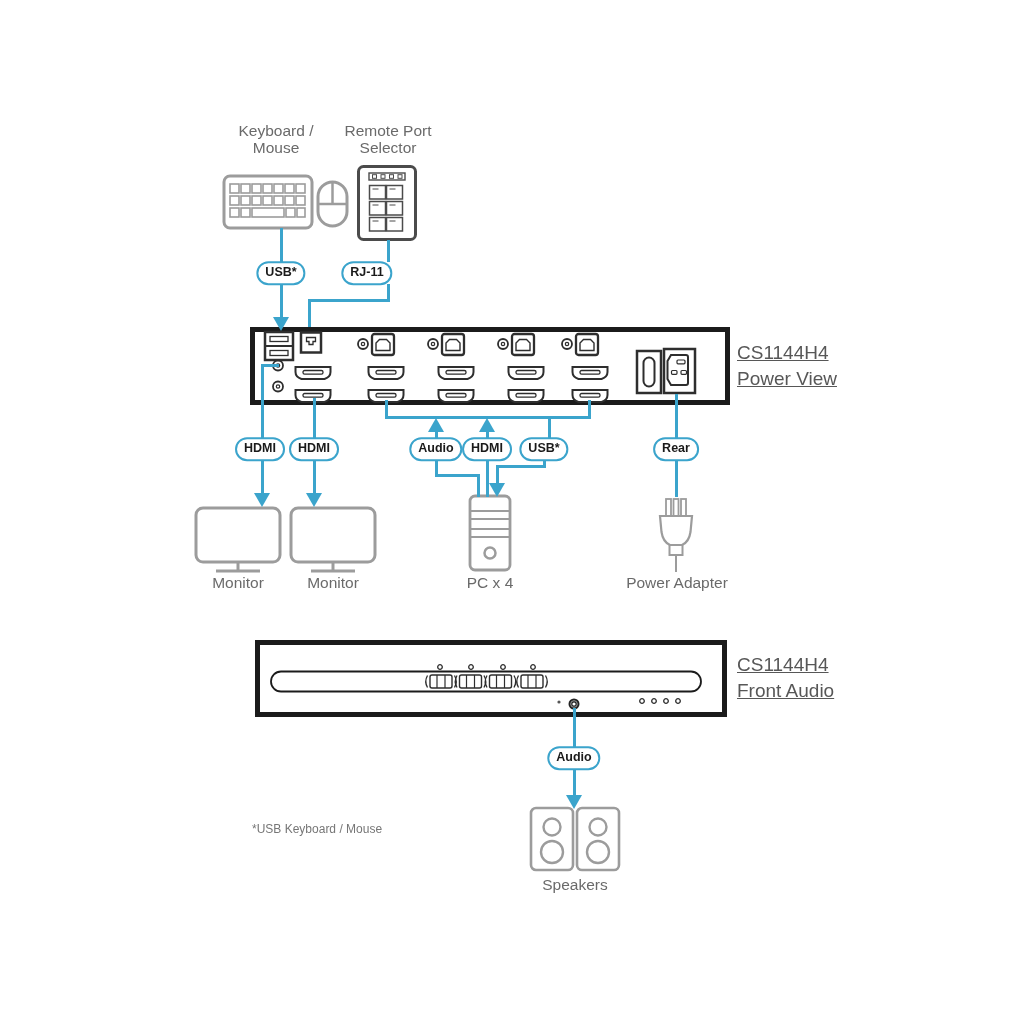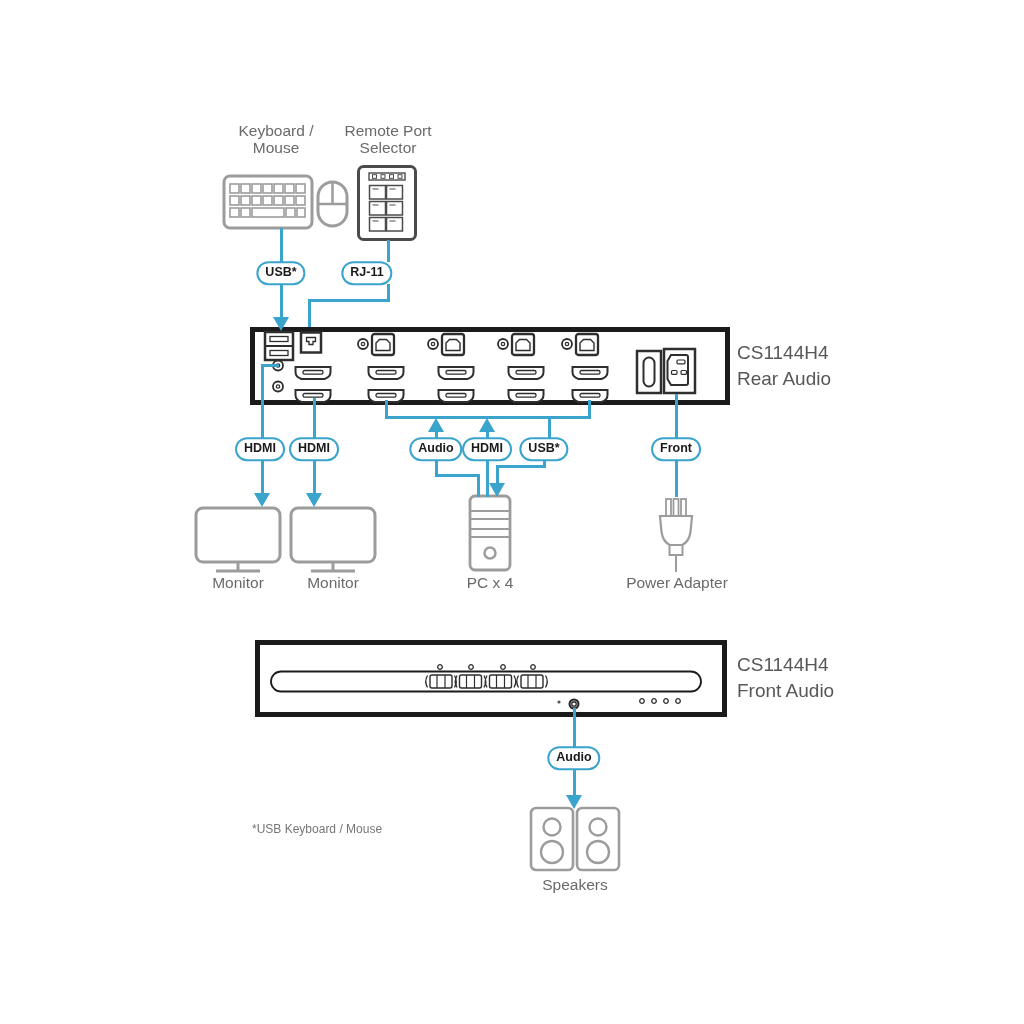--- a/index.html
+++ b/index.html
@@ -18,21 +18,21 @@
   
   .pill{position:absolute;transform:translate(-50%,-50%);background:#fff;
         border:2.5px solid var(--accent);border-radius:13px;padding:2px 7px;
         font-size:12.5px;font-weight:700;color:#1a1a1a;white-space:nowrap;z-index:3;line-height:1.25;}
 
   
   .cap{position:absolute;transform:translateX(-50%);text-align:center;
        font-size:15.5px;color:#6a6a6a;line-height:17px;white-space:nowrap;z-index:1;}
 
   
-  .vtitle{position:absolute;font-size:19px;color:#575757;line-height:26px;white-space:nowrap;z-index:1;}
+  .vtitle{position:absolute;font-size:19px;color:#575757;line-height:26px;white-space:nowrap;z-index:1;text-decoration:underline;}
 
   .footnote{position:absolute;font-size:12px;color:#767676;z-index:1;}
 
   svg{position:absolute;z-index:1;overflow:visible;}
 </style>
 </head>
 <body>
 
 <div id="canvas">
 
@@ -172,21 +172,21 @@
       <rect x="414" y="22" width="31" height="44" stroke-width="2.5"></rect>
       <path d="M 421,28 h 15 a2,2 0 0 1 2,2 v 26 a2,2 0 0 1 -2,2 h -15 l -3.5,-6 v -18 z" stroke-width="2"></path>
       <rect x="427" y="33" width="8" height="3.8" rx="1" stroke-width="1.2"></rect>
       <rect x="421.5" y="43.5" width="5.5" height="3.8" rx="1" stroke-width="1.2"></rect>
       <rect x="431" y="43.5" width="5.5" height="3.8" rx="1" stroke-width="1.2"></rect>
     </g>
   </svg>
 
   <div class="vtitle" style="left:737px;top:340px">
     <div>CS1144H4</div>
-    <div>Rear Audio</div>
+    <div>Power View</div>
   </div>
 
   <svg style="left:255px;top:640px" width="472" height="78" viewBox="0 0 472 78">
     <defs>
       <g id="pbtn" fill="none" stroke="#2E2E2E">
         <path d="M -13.5,-6 q -3.5,6 0,12" stroke-width="1.3"></path>
         <path d="M 13.5,-6 q 3.5,6 0,12" stroke-width="1.3"></path>
         <rect x="-11" y="-6.5" width="22" height="13" rx="2" stroke-width="1.4"></rect>
         <line x1="-4" y1="-6.5" x2="-4" y2="6.5" stroke-width="1.2"></line>
         <line x1="4" y1="-6.5" x2="4" y2="6.5" stroke-width="1.2"></line>
@@ -316,18 +316,18 @@
   <div class="cl" style="left:572.5px;top:769px;width:3px;height:27px"></div>
   <div class="arr down" style="left:566px;top:795px"></div>
 
   <div class="pill" style="left:281px;top:273px">USB*</div>
   <div class="pill" style="left:367px;top:273px">RJ-11</div>
   <div class="pill" style="left:260px;top:449px">HDMI</div>
   <div class="pill" style="left:314px;top:449px">HDMI</div>
   <div class="pill" style="left:436px;top:449px">Audio</div>
   <div class="pill" style="left:487px;top:449px">HDMI</div>
   <div class="pill" style="left:544px;top:449px">USB*</div>
-  <div class="pill" style="left:676px;top:449px">Front</div>
+  <div class="pill" style="left:676px;top:449px">Rear</div>
   <div class="pill" style="left:574px;top:758px">Audio</div>
 
   <div class="footnote" style="left:252px;top:822px">*USB Keyboard / Mouse</div>
 
 </div>
 
 </body></html>

